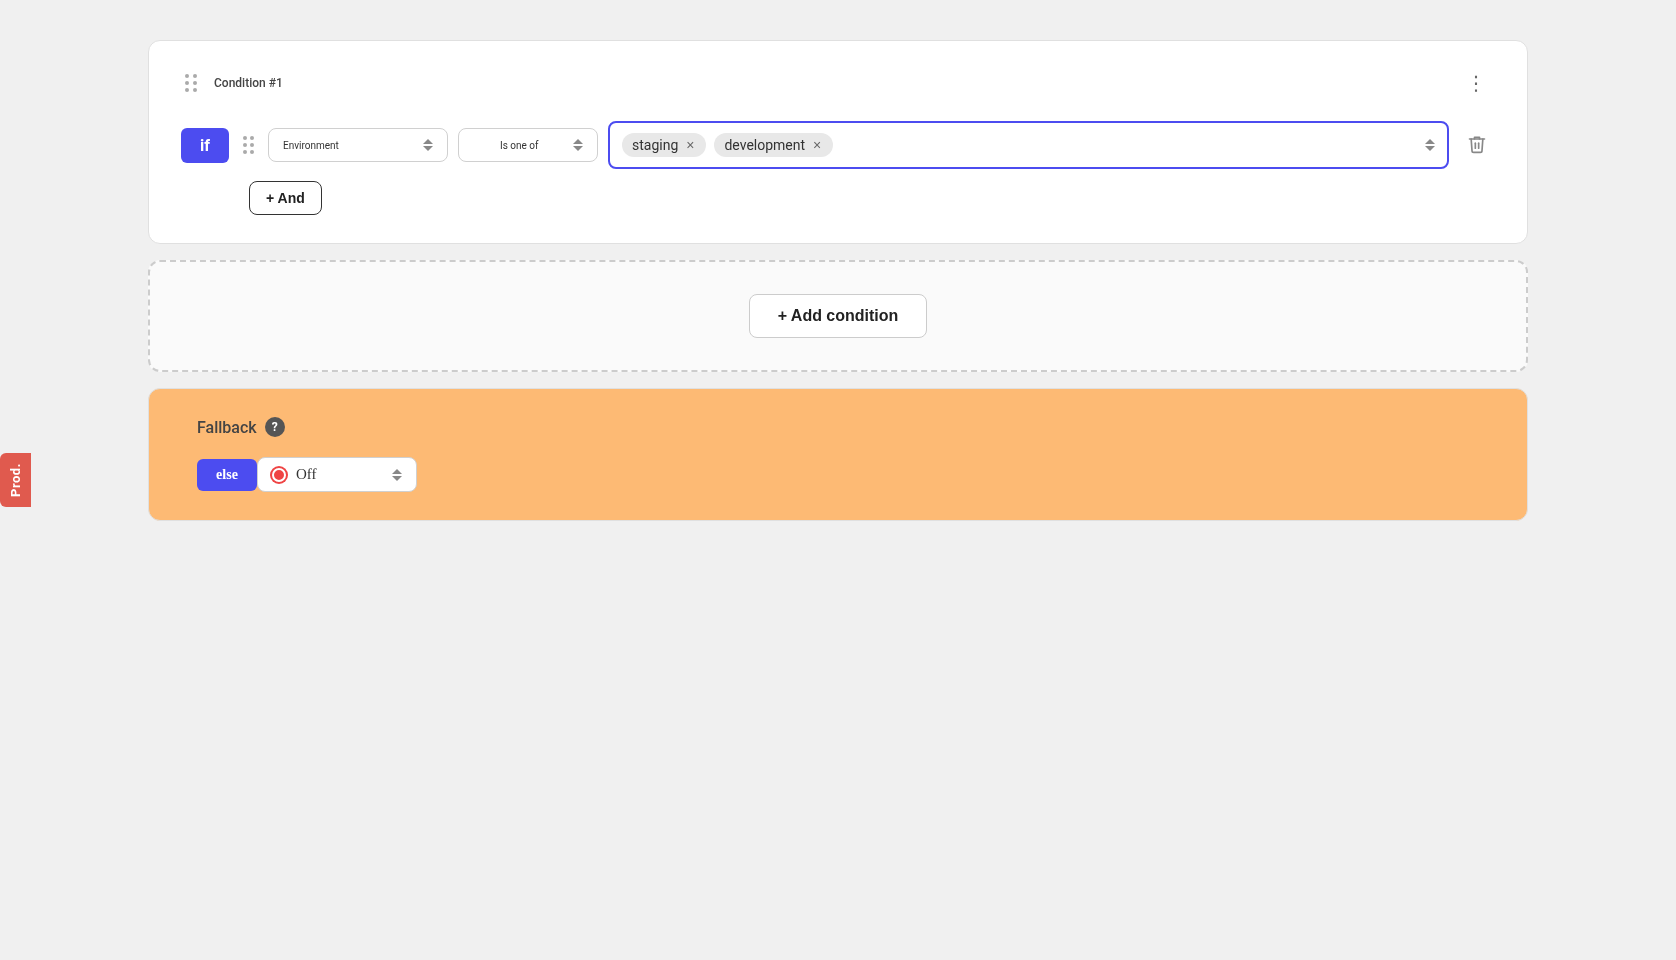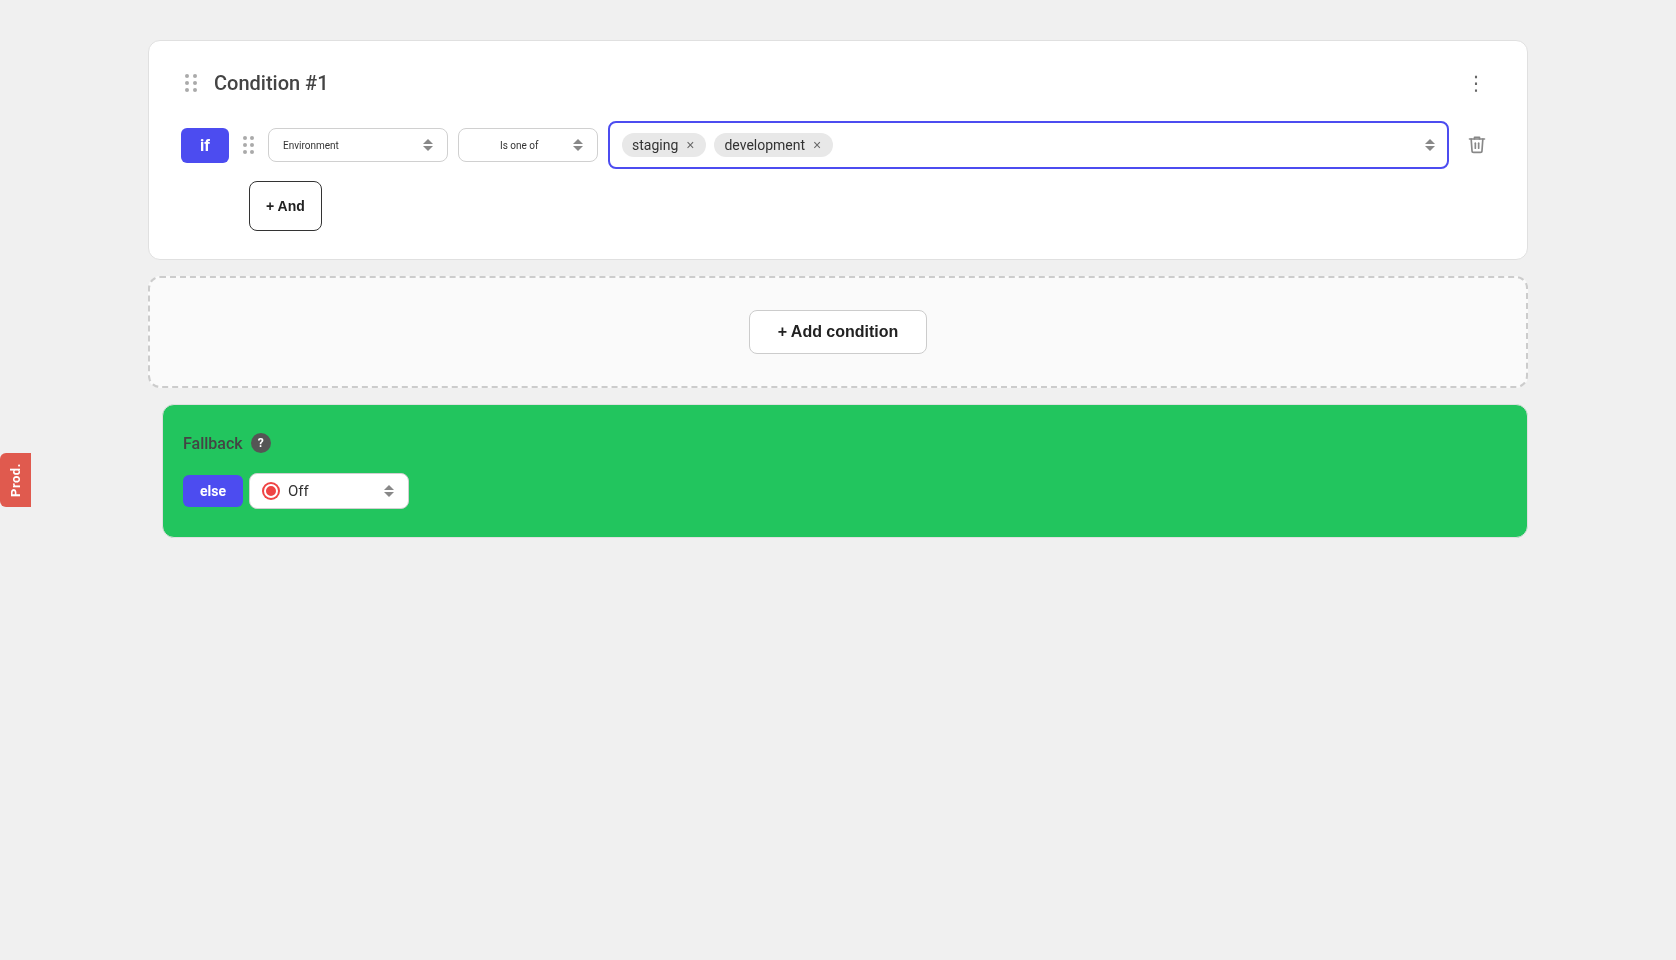--- a/index.html
+++ b/index.html
@@ -59,21 +59,21 @@
     }
 
     .drag-dot {
       width: 4px;
       height: 4px;
       background: #aaa;
       border-radius: 50%;
     }
 
     .condition-title {
-      font-size: 20px;
+      font-size: 12px;
       font-weight: 500;
       color: #444;
     }
 
     .more-btn {
       background: none;
       border: none;
       cursor: pointer;
       color: #666;
       font-size: 20px;
@@ -236,21 +236,21 @@
     .trash-icon svg {
       width: 20px;
       height: 20px;
     }
 
     
     .and-btn {
       background: white;
       border: 1.5px solid #333;
       border-radius: 8px;
-      padding: 16px 16px;
+      padding: 8px 16px;
       font-size: 14px;
       font-weight: 600;
       cursor: pointer;
       color: #222;
       margin-left: 68px;
     }
 
     
     .then-row {
       display: flex;
@@ -313,25 +313,24 @@
       font-weight: 600;
       cursor: pointer;
       color: #222;
       display: flex;
       align-items: center;
       gap: 8px;
     }
 
     
     .fallback-card {
-      background: #22c55e;
+      background: #fdba74;
       border: 1px solid #e0e0e0;
       border-radius: 12px;
-      padding: 28px 20px;
-      margin-left: 14px;
+      padding: 28px 48px;
     }
 
     .fallback-header {
       display: flex;
       align-items: center;
       gap: 8px;
       margin-bottom: 20px;
     }
 
     .fallback-title {
@@ -351,21 +350,22 @@
       color: white;
       font-size: 12px;
       font-weight: 700;
       cursor: pointer;
       flex-shrink: 0;
     }
 
     .else-row {
       display: flex;
       align-items: center;
-      gap: 6px;
+      gap: 0;
+      font-family: Liberation Serif, serif;
     }
 
     
     .prod-badge-wrapper {
       position: fixed;
       left: 0;
       top: 50%;
       transform: translateY(-50%);
       z-index: 100;
     }

